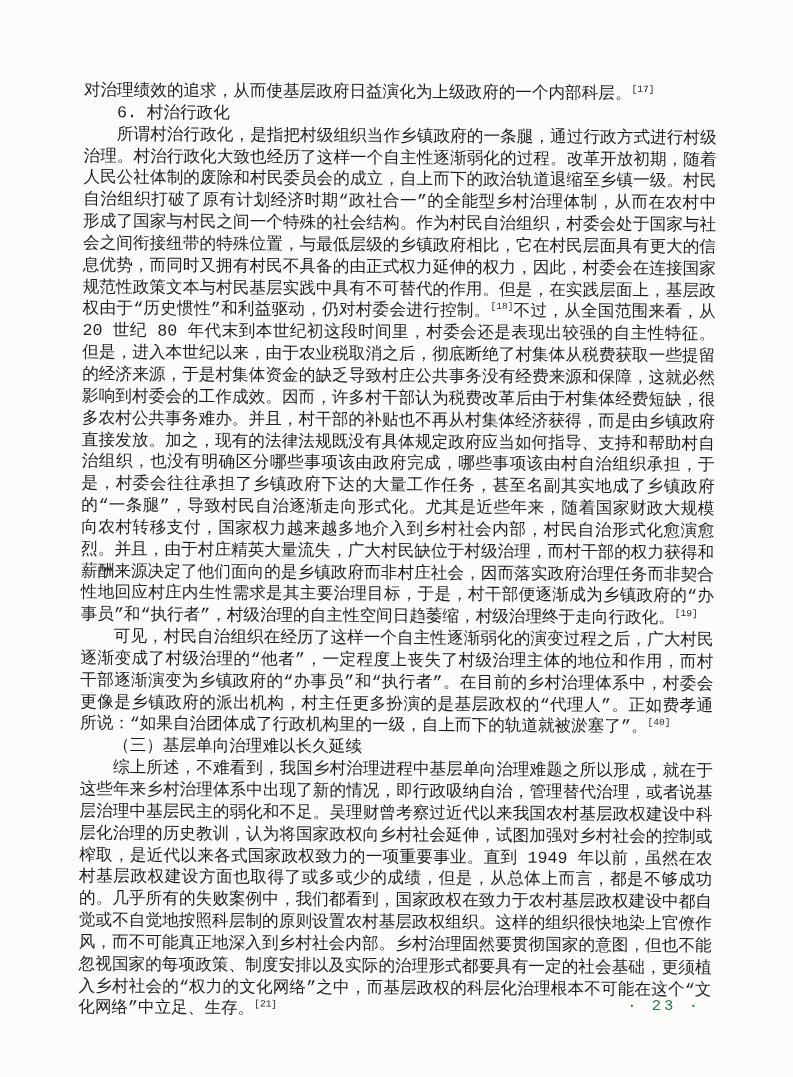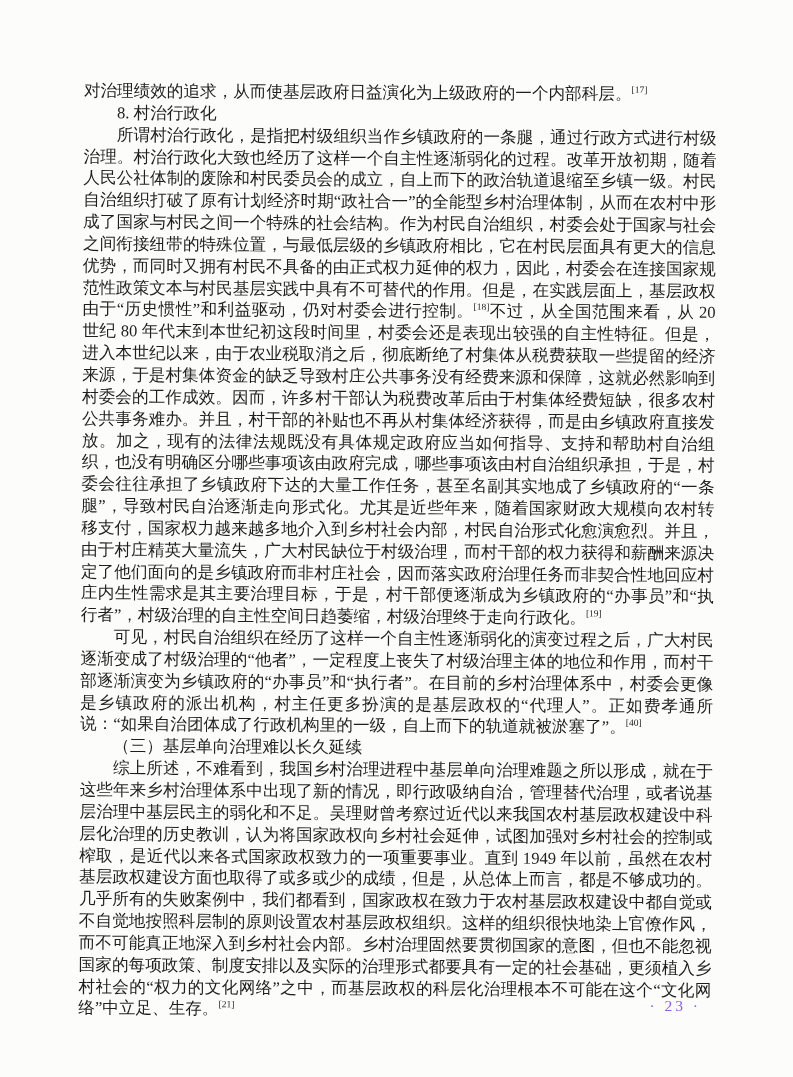--- a/index.html
+++ b/index.html
@@ -6,21 +6,21 @@
     margin: 0;
     padding: 0;
     background: #fcfcfa;
   }
   .page {
     position: relative;
     width: 793px;
     height: 1077px;
     background: #fcfcfa;
     overflow: hidden;
-    font-family: Liberation Serif, serif;
+    font-family: Liberation Mono, monospace;
     color: #1e1e1e;
   }
   .text-block {
     position: absolute;
     left: 84px;
     top: 80px;
     width: 633px;
     font-size: 16.6px;
     line-height: 21.85px;
     text-align: justify;
@@ -41,29 +41,29 @@
     line-height: 0;
     vertical-align: super;
     white-space: nowrap;
   }
   .page-number {
     position: absolute;
     top: 997px;
     right: 92px;
     font-size: 15.5px;
     letter-spacing: 3px;
-    color: #8b5cf6;
+    color: #15803d;
   }
 </style>
 </head>
 <body>
 
 <div class="page">
   <div class="text-block" id="content">
       <p class="block continuation"><span>对治理绩效的追求，从而使基层政府日益演化为上级政府的一个内部科层。</span><sup class="ref">[17]</sup></p>
-      <p class="block heading"><span>8. 村治行政化</span></p>
+      <p class="block heading"><span>6. 村治行政化</span></p>
       <p class="block paragraph"><span>所谓村治行政化，是指把村级组织当作乡镇政府的一条腿，通过行政方式进行村级治理。村治行政化大致也经历了这样一个自主性逐渐弱化的过程。改革开放初期，随着人民公社体制的废除和村民委员会的成立，自上而下的政治轨道退缩至乡镇一级。村民自治组织打破了原有计划经济时期“政社合一”的全能型乡村治理体制，从而在农村中形成了国家与村民之间一个特殊的社会结构。作为村民自治组织，村委会处于国家与社会之间衔接纽带的特殊位置，与最低层级的乡镇政府相比，它在村民层面具有更大的信息优势，而同时又拥有村民不具备的由正式权力延伸的权力，因此，村委会在连接国家规范性政策文本与村民基层实践中具有不可替代的作用。但是，在实践层面上，基层政权由于“历史惯性”和利益驱动，仍对村委会进行控制。</span><sup class="ref">[18]</sup><span>不过，从全国范围来看，从 20 世纪 80 年代末到本世纪初这段时间里，村委会还是表现出较强的自主性特征。但是，进入本世纪以来，由于农业税取消之后，彻底断绝了村集体从税费获取一些提留的经济来源，于是村集体资金的缺乏导致村庄公共事务没有经费来源和保障，这就必然影响到村委会的工作成效。因而，许多村干部认为税费改革后由于村集体经费短缺，很多农村公共事务难办。并且，村干部的补贴也不再从村集体经济获得，而是由乡镇政府直接发放。加之，现有的法律法规既没有具体规定政府应当如何指导、支持和帮助村自治组织，也没有明确区分哪些事项该由政府完成，哪些事项该由村自治组织承担，于是，村委会往往承担了乡镇政府下达的大量工作任务，甚至名副其实地成了乡镇政府的“一条腿”，导致村民自治逐渐走向形式化。尤其是近些年来，随着国家财政大规模向农村转移支付，国家权力越来越多地介入到乡村社会内部，村民自治形式化愈演愈烈。并且，由于村庄精英大量流失，广大村民缺位于村级治理，而村干部的权力获得和薪酬来源决定了他们面向的是乡镇政府而非村庄社会，因而落实政府治理任务而非契合性地回应村庄内生性需求是其主要治理目标，于是，村干部便逐渐成为乡镇政府的“办事员”和“执行者”，村级治理的自主性空间日趋萎缩，村级治理终于走向行政化。</span><sup class="ref">[19]</sup></p>
       <p class="block paragraph"><span>可见，村民自治组织在经历了这样一个自主性逐渐弱化的演变过程之后，广大村民逐渐变成了村级治理的“他者”，一定程度上丧失了村级治理主体的地位和作用，而村干部逐渐演变为乡镇政府的“办事员”和“执行者”。在目前的乡村治理体系中，村委会更像是乡镇政府的派出机构，村主任更多扮演的是基层政权的“代理人”。正如费孝通所说：“如果自治团体成了行政机构里的一级，自上而下的轨道就被淤塞了”。</span><sup class="ref">[40]</sup></p>
       <p class="block heading"><span>（三）基层单向治理难以长久延续</span></p>
       <p class="block paragraph"><span>综上所述，不难看到，我国乡村治理进程中基层单向治理难题之所以形成，就在于这些年来乡村治理体系中出现了新的情况，即行政吸纳自治，管理替代治理，或者说基层治理中基层民主的弱化和不足。吴理财曾考察过近代以来我国农村基层政权建设中科层化治理的历史教训，认为将国家政权向乡村社会延伸，试图加强对乡村社会的控制或榨取，是近代以来各式国家政权致力的一项重要事业。直到 1949 年以前，虽然在农村基层政权建设方面也取得了或多或少的成绩，但是，从总体上而言，都是不够成功的。几乎所有的失败案例中，我们都看到，国家政权在致力于农村基层政权建设中都自觉或不自觉地按照科层制的原则设置农村基层政权组织。这样的组织很快地染上官僚作风，而不可能真正地深入到乡村社会内部。乡村治理固然要贯彻国家的意图，但也不能忽视国家的每项政策、制度安排以及实际的治理形式都要具有一定的社会基础，更须植入乡村社会的“权力的文化网络”之中，而基层政权的科层化治理根本不可能在这个“文化网络”中立足、生存。</span><sup class="ref">[21]</sup></p>
     </div>
   <div class="page-number">· 23 ·</div>
 </div>
 
 </body></html>

